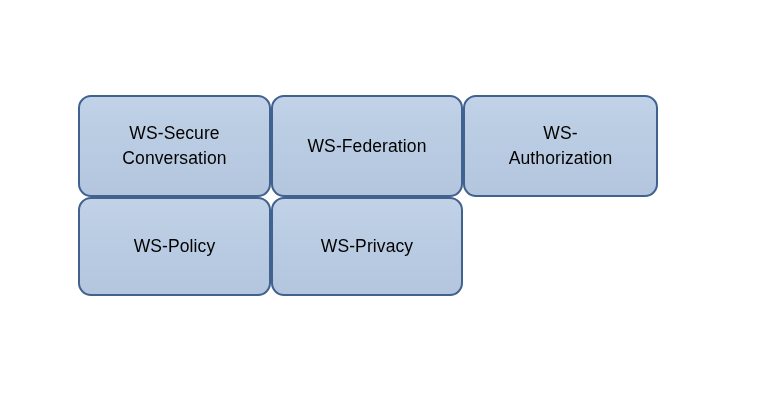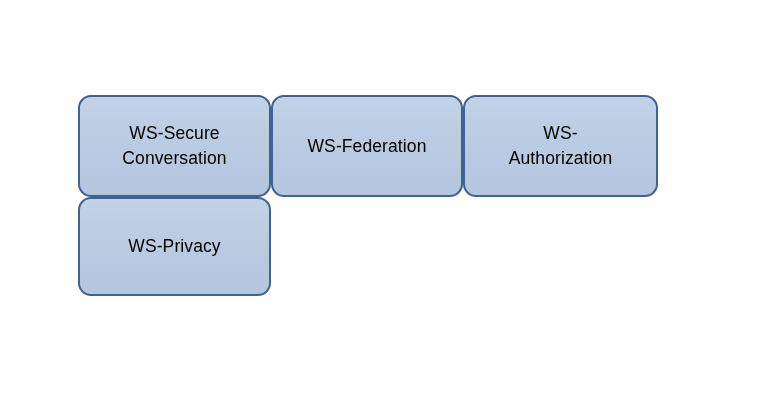--- a/index.html
+++ b/index.html
@@ -72,20 +72,23 @@
 
     <div class="ws-box">
       <span class="ws-label">WS-Federation</span>
     </div>
 
     <div class="ws-box">
       <span class="ws-label">WS-
 Authorization</span>
     </div>
 
+    <div class="ws-box">
+      <span class="ws-label">WS-Policy</span>
+    </div>
 
 
     <div class="ws-box">
       <span class="ws-label">WS-Privacy</span>
     </div>
 
   </div>
 </div>
 
 </body></html>

